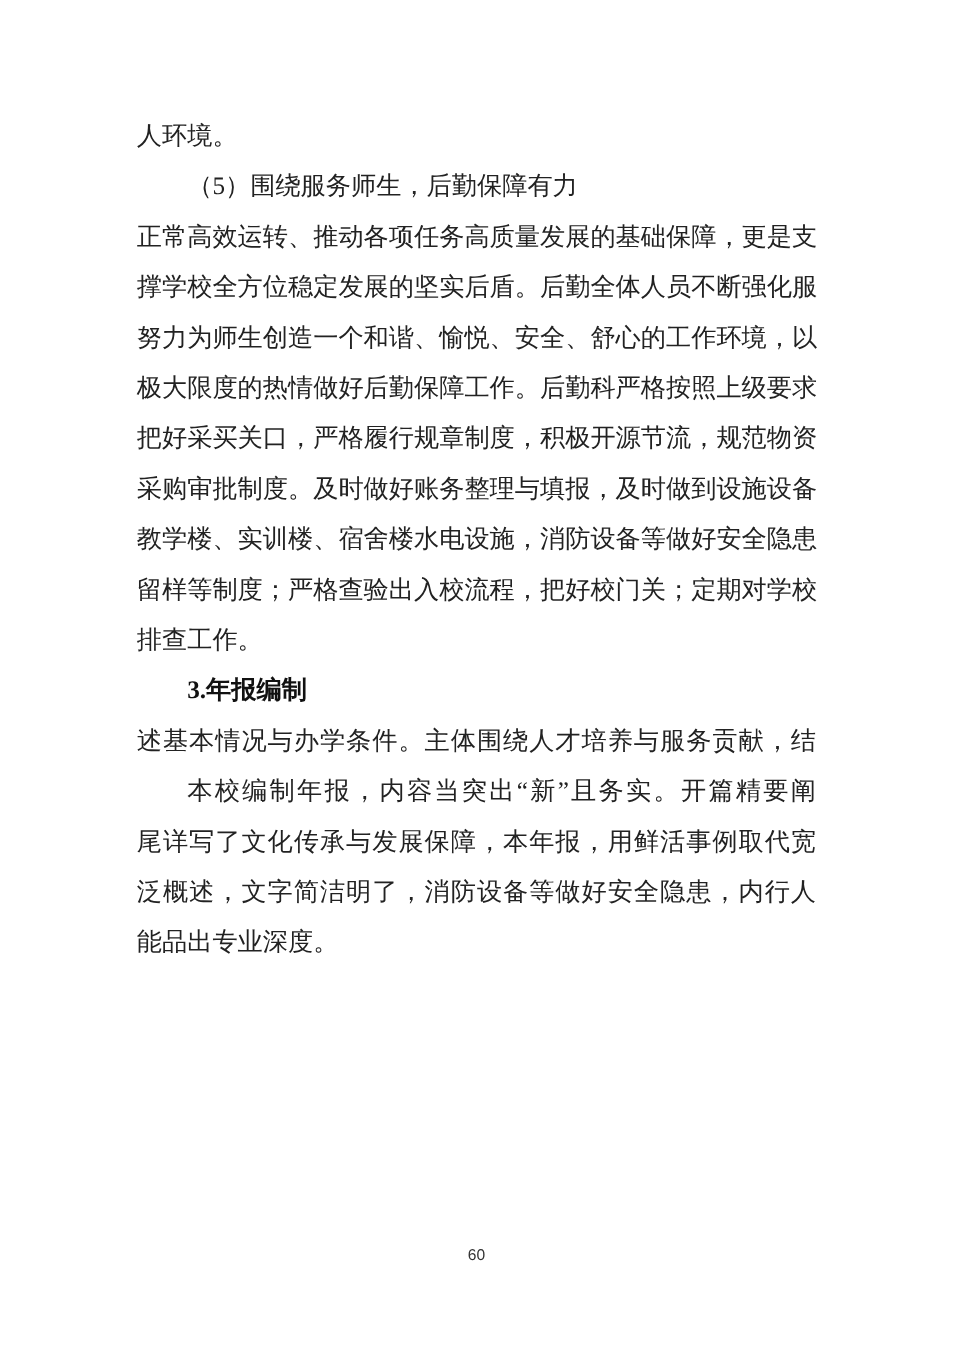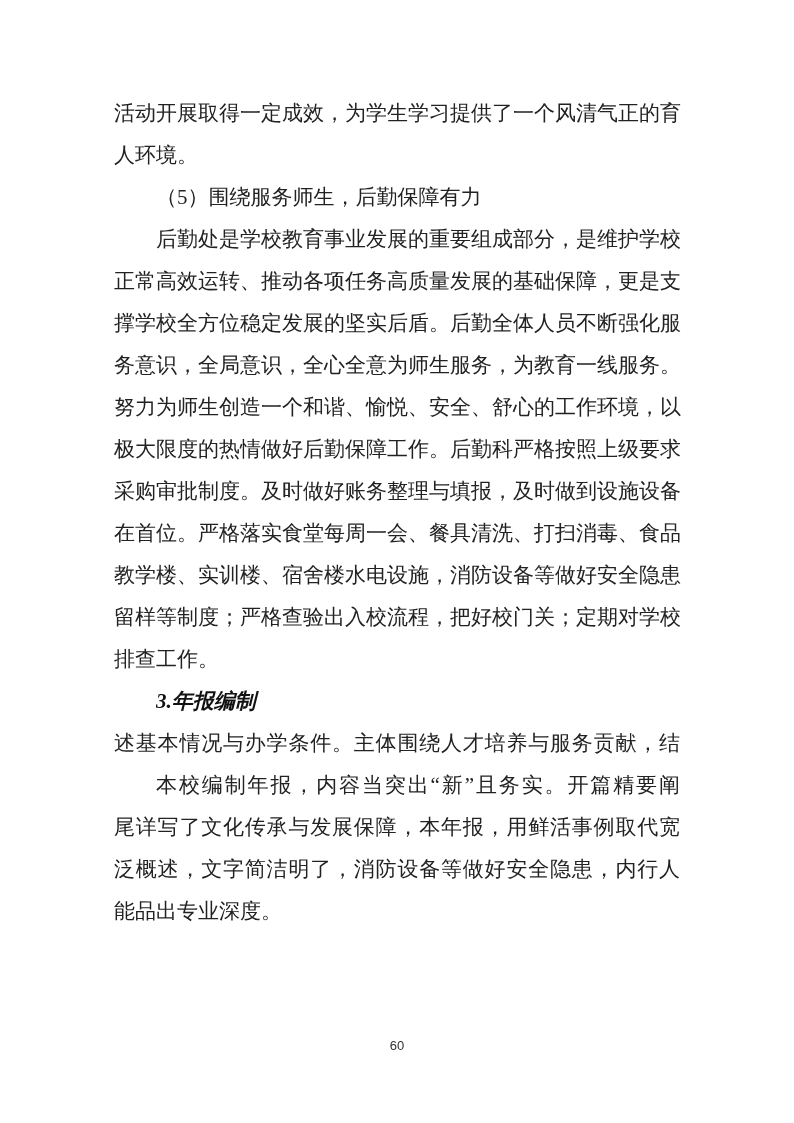--- a/index.html
+++ b/index.html
@@ -30,50 +30,46 @@
     text-align: center;
     text-align-last: left;
   }
   .line.indent { text-indent: 2em; }
   .line.heading {
     font-weight: bold;
     color: #111111;
     text-align: left;
     text-align-last: left;
     text-indent: 2em;
-    font-style: italic;
   }
   .footer {
     position: absolute;
     top: 1036px;
     left: 0;
     width: 794px;
     text-align: center;
     font-size: 13px;
     line-height: 20px;
     font-family: "Liberation Sans", sans-serif;
     color: #333333;
   }
 </style>
 </head>
 <body>
 
 <div class="page">
   <div class="text-block">
-    <div class="line">活动开展取得一定成效，为学生学习提供了一个风清气正的育</div>
     <div class="line end">人环境。</div>
     <div class="line indent end">（5）围绕服务师生，后勤保障有力</div>
-    <div class="line indent">后勤处是学校教育事业发展的重要组成部分，是维护学校</div>
     <div class="line">正常高效运转、推动各项任务高质量发展的基础保障，更是支</div>
     <div class="line">撑学校全方位稳定发展的坚实后盾。后勤全体人员不断强化服</div>
-    <div class="line">务意识，全局意识，全心全意为师生服务，为教育一线服务。</div>
     <div class="line">努力为师生创造一个和谐、愉悦、安全、舒心的工作环境，以</div>
     <div class="line">极大限度的热情做好后勤保障工作。后勤科严格按照上级要求</div>
+    <div class="line">把好采买关口，严格履行规章制度，积极开源节流，规范物资</div>
     <div class="line">采购审批制度。及时做好账务整理与填报，及时做到设施设备</div>
-    <div class="line">在首位。严格落实食堂每周一会、餐具清洗、打扫消毒、食品</div>
     <div class="line">教学楼、实训楼、宿舍楼水电设施，消防设备等做好安全隐患</div>
     <div class="line">留样等制度；严格查验出入校流程，把好校门关；定期对学校</div>
     <div class="line end">排查工作。</div>
     <div class="line heading">3.年报编制</div>
     <div class="line">述基本情况与办学条件。主体围绕人才培养与服务贡献，结</div>
     <div class="line indent">本校编制年报，内容当突出“新”且务实。开篇精要阐</div>
     <div class="line">尾详写了文化传承与发展保障，本年报，用鲜活事例取代宽</div>
     <div class="line">泛概述，文字简洁明了，消防设备等做好安全隐患，内行人</div>
     <div class="line end">能品出专业深度。</div>
   </div>

